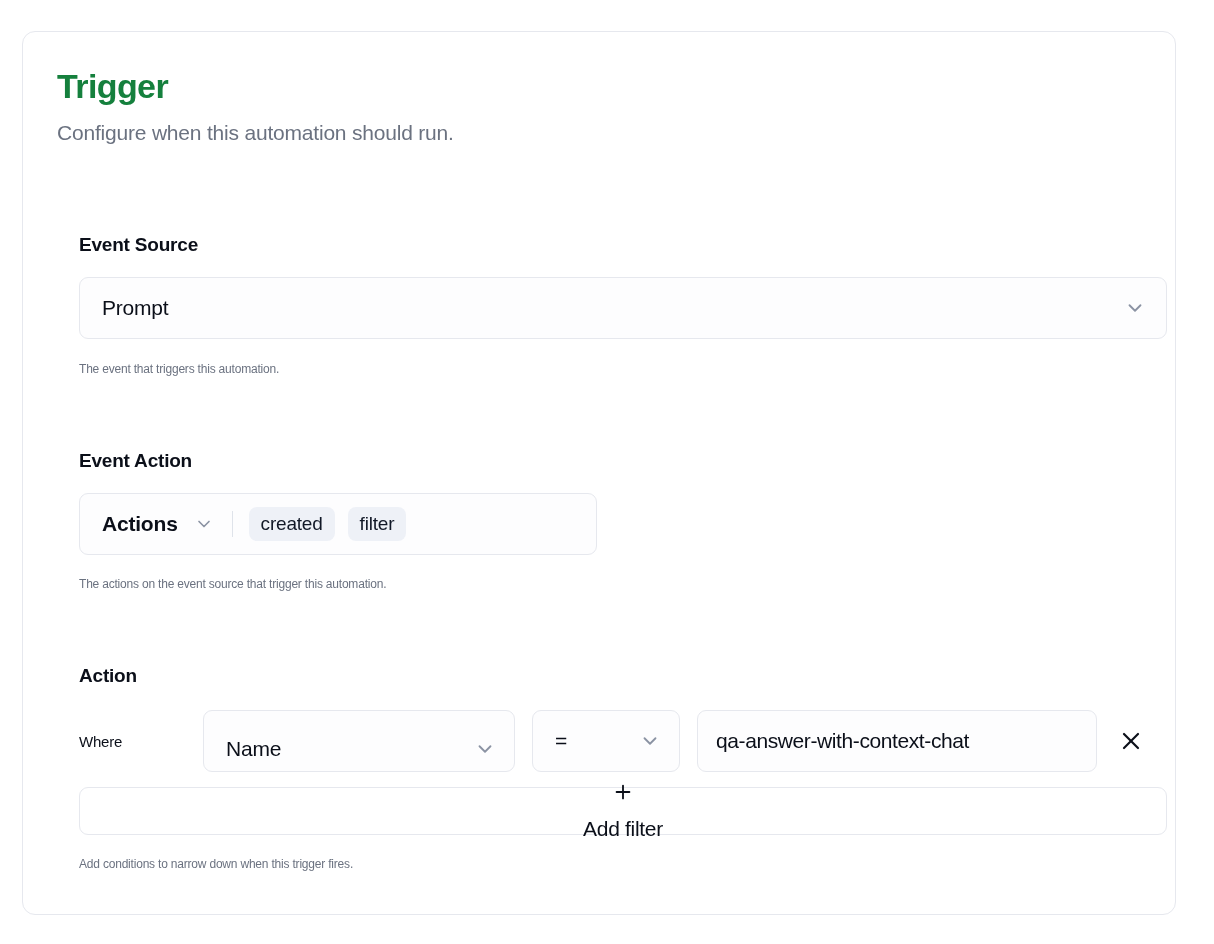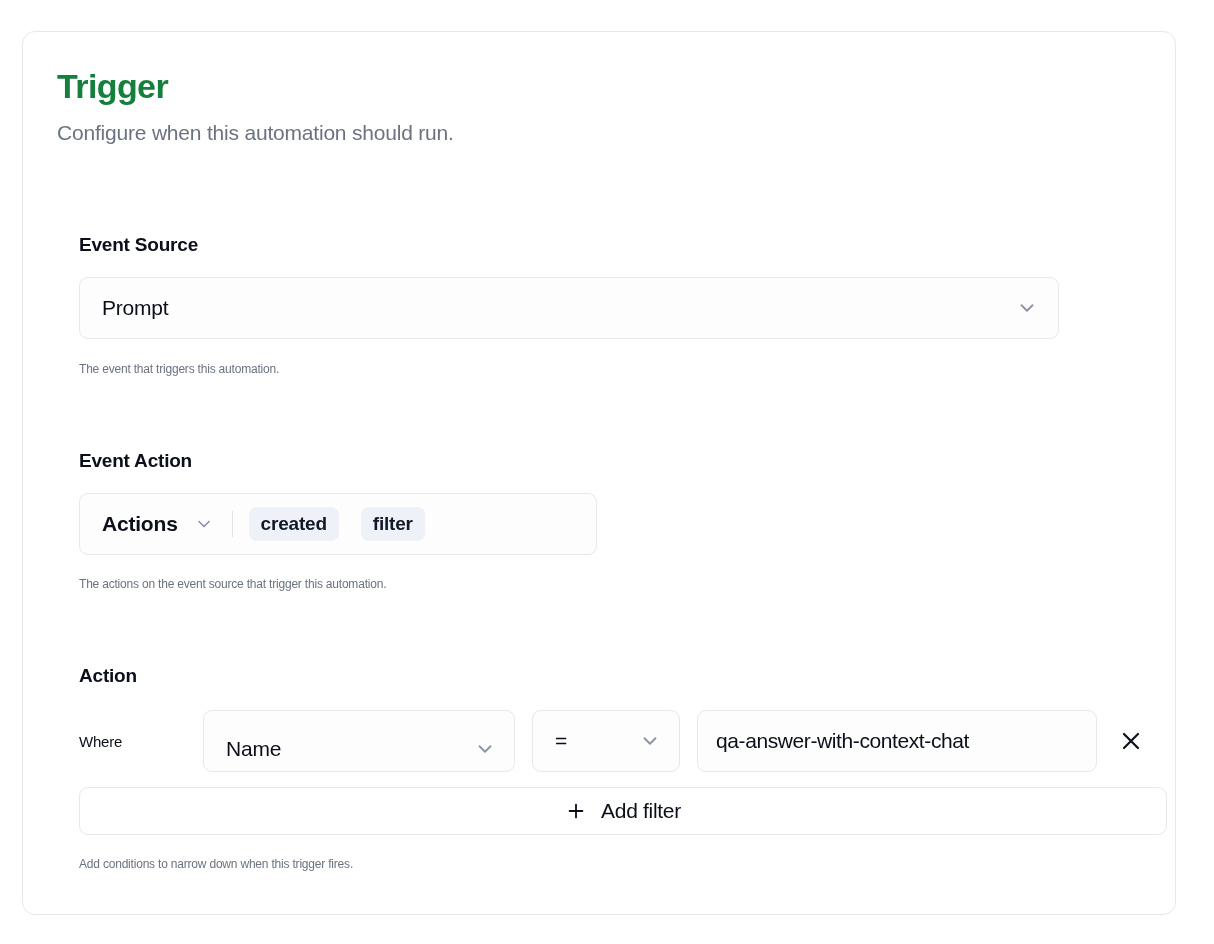--- a/index.html
+++ b/index.html
@@ -85,21 +85,21 @@
     justify-content: space-between;
     cursor: pointer;
   }
   .select-box .value {
     font-size: 21px;
     color: #0b0f19;
     letter-spacing: -0.2px;
   }
 
   #event-source-select {
-    width: 980px;
+    width: 1088px;
     height: 62px;
     margin-top: 21px;
     padding: 0 20px 0 22px;
   }
   .help-event-source { margin-top: 23px; }
 
   
   .group-event-action { position: absolute; left: 56px; top: 418px; }
 
   #event-action-box {
@@ -125,21 +125,21 @@
     align-items: center;
     gap: 16px;
     cursor: pointer;
   }
   .vdivider {
     width: 1px;
     height: 26px;
     background: #dfe3ea;
     margin: 0 16px 0 18px;
   }
-  .chips { display: flex; align-items: flex-start; gap: 22px; font-weight: bold; }
+  .chips { display: flex; align-items: flex-start; gap: 13px; }
   .chip {
     background: #eef1f7;
     border-radius: 8px;
     padding: 7px 12px 8px 12px;
     font-size: 19px;
     color: #111827;
     letter-spacing: -0.2px;
     line-height: 1;
     cursor: pointer;
   }
@@ -205,20 +205,21 @@
     margin-top: 15px;
     background: #ffffff;
     border: 1px solid #e6e8ee;
     border-radius: 9px;
     display: flex;
     align-items: center;
     justify-content: center;
     gap: 14px;
     cursor: pointer;
     font-family: "Liberation Sans", sans-serif;
+    flex-direction: column;
   }
   #add-filter-button .label {
     font-size: 21px;
     color: #0b0f19;
     letter-spacing: -0.3px;
   }
   .help-filter { margin-top: 22px; }
 
   .icon { display: inline-flex; align-items: center; justify-content: center; }
   .chevron { color: #8b93a3; }

